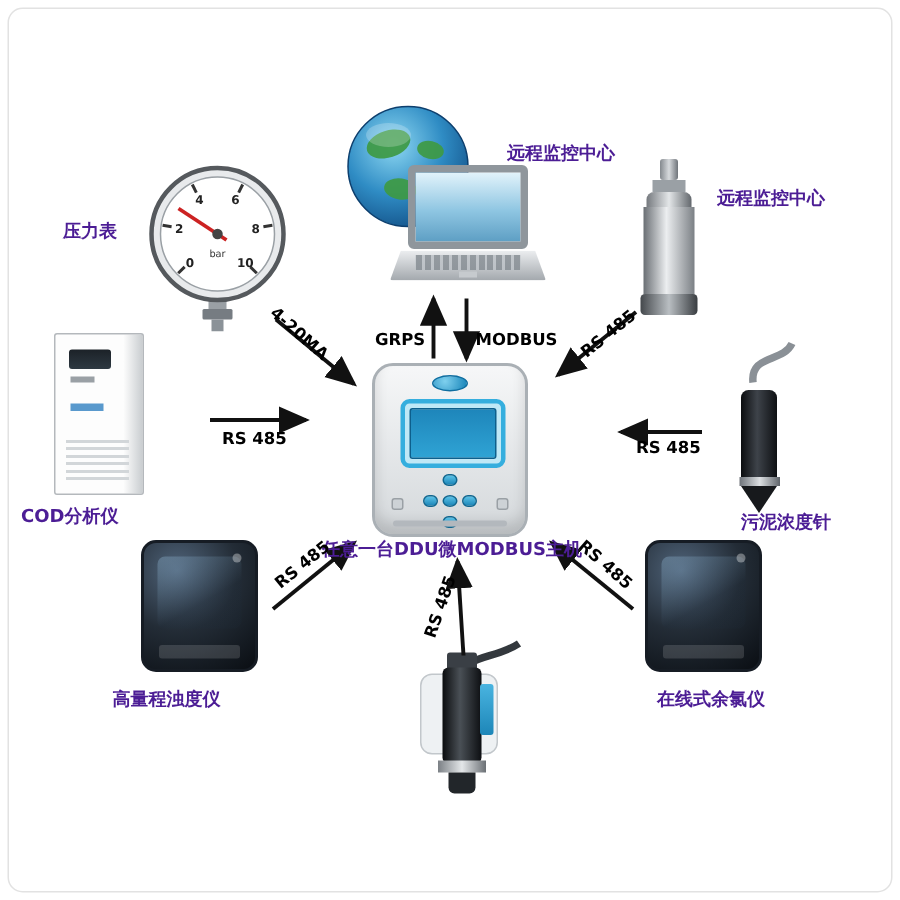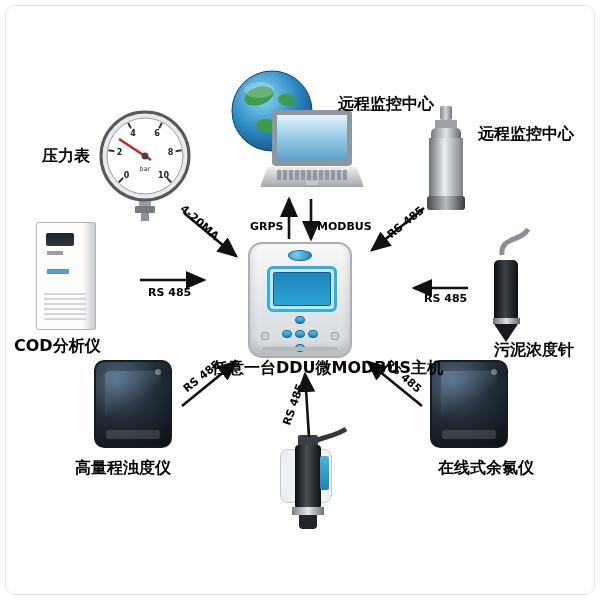--- a/index.html
+++ b/index.html
@@ -4,21 +4,21 @@
 <style>
   * { box-sizing: border-box; margin: 0; padding: 0; }
   body { background: #ffffff; }
   .canvas {
     position: relative; width: 600px; height: 600px;
     background: #ffffff; overflow: hidden;
     font-family: "DejaVu Sans", "Liberation Sans", sans-serif;
   }
   .frame { position: absolute; inset: 5px; border: 1px solid #e2e2e2; border-radius: 10px; z-index: 0; }
 
-  .lbl { position: absolute; font-size: 16px; font-weight: bold; color: #000000; white-space: nowrap; z-index: 6; }
+  .lbl { position: absolute; font-size: 12px; font-weight: bold; color: #4c1d95; white-space: nowrap; z-index: 6; }
   .link { position: absolute; font-size: 11px; font-weight: bold; color: #000; white-space: nowrap; z-index: 6; }
   .rot-dr { transform: rotate(41deg); transform-origin: center; }
   .rot-ur { transform: rotate(-39deg); transform-origin: center; }
   .rot-v  { transform: rotate(-71deg); transform-origin: center; }
 
   .arrows { position: absolute; left: 0; top: 0; z-index: 4; pointer-events: none; }
   .dev { position: absolute; }
 
   
   .globe { left: 227px; top: 66px; z-index: 1; }

